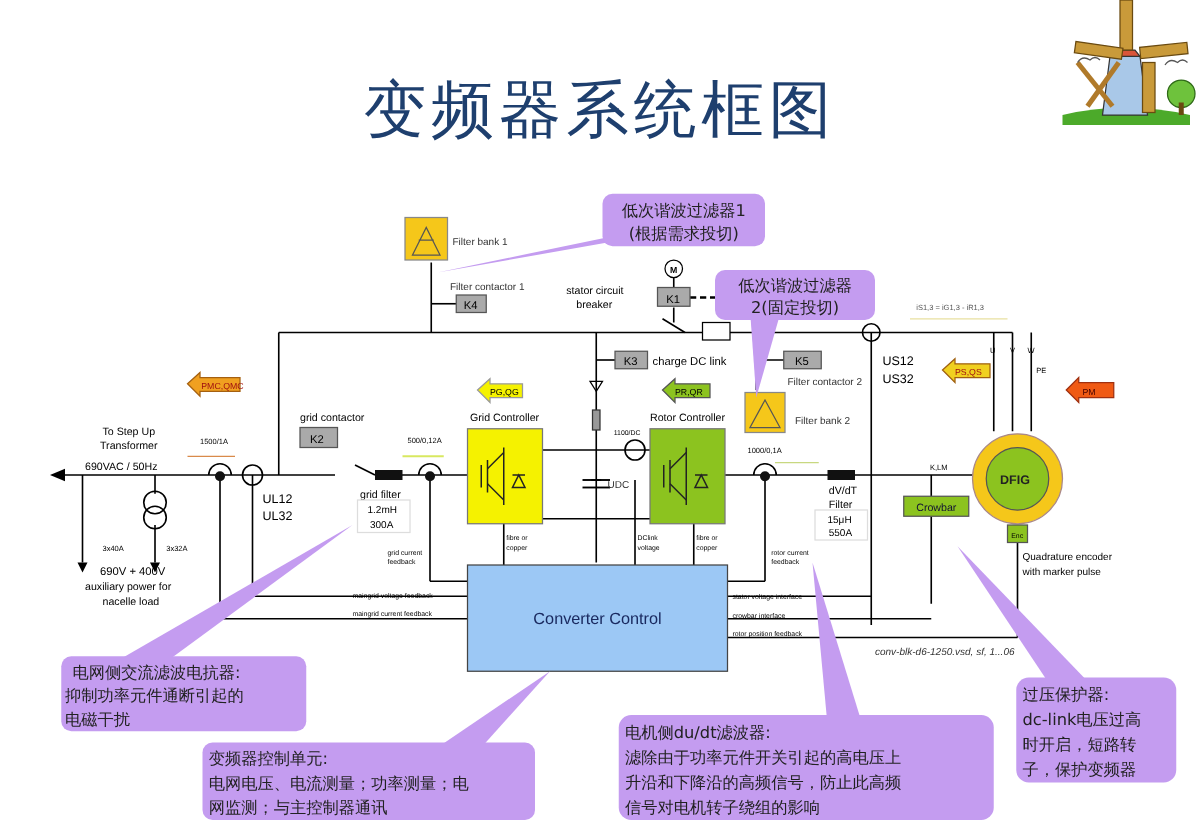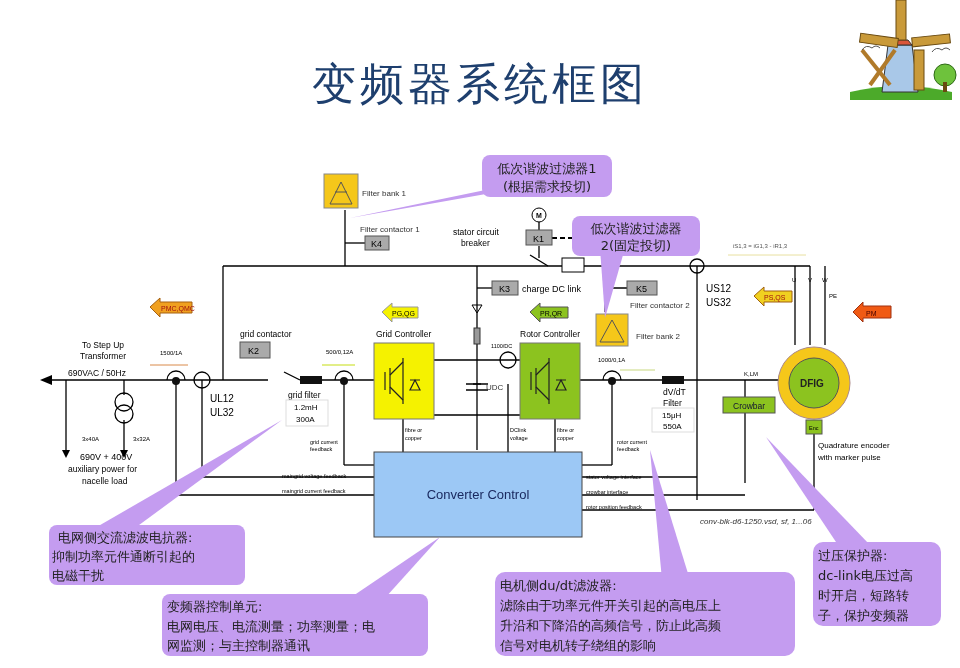--- a/index.html
+++ b/index.html
@@ -1,18 +1,18 @@
 <!DOCTYPE html>
 <html><head>
 <meta charset="utf-8">
 <style>
   html, body { margin:0; padding:0; background:#ffffff; }
   body { width:960px; height:668px; position:relative; overflow:hidden; font-family:"DejaVu Sans", sans-serif; }
   #stage { position:absolute; left:0; top:0; width:960px; height:668px; }
-  .title { position:absolute; left:0; top:55px; width:960px; text-align:center; font-family:Liberation Serif, serif; font-size:44px; color:#1e3f6e; letter-spacing:4px; }
+  .title { position:absolute; left:0; top:55px; width:960px; text-align:center; font-family:Liberation Serif, serif; font-size:50px; color:#1e3f6e; letter-spacing:4px; }
   svg text { font-family:"Liberation Sans", sans-serif; }
   .callout-text { font-family:"DejaVu Sans", sans-serif; }
 </style>
 </head>
 <body>
 
 <div class="title">变频器系统框图</div>
 
 <svg style="position:absolute;left:840px;top:0;" width="120" height="105" viewBox="0 0 120 105">
   <path d="M10 92 Q60 80 112 92 L112 100 L10 100 Z" fill="#4caa2a"></path>

